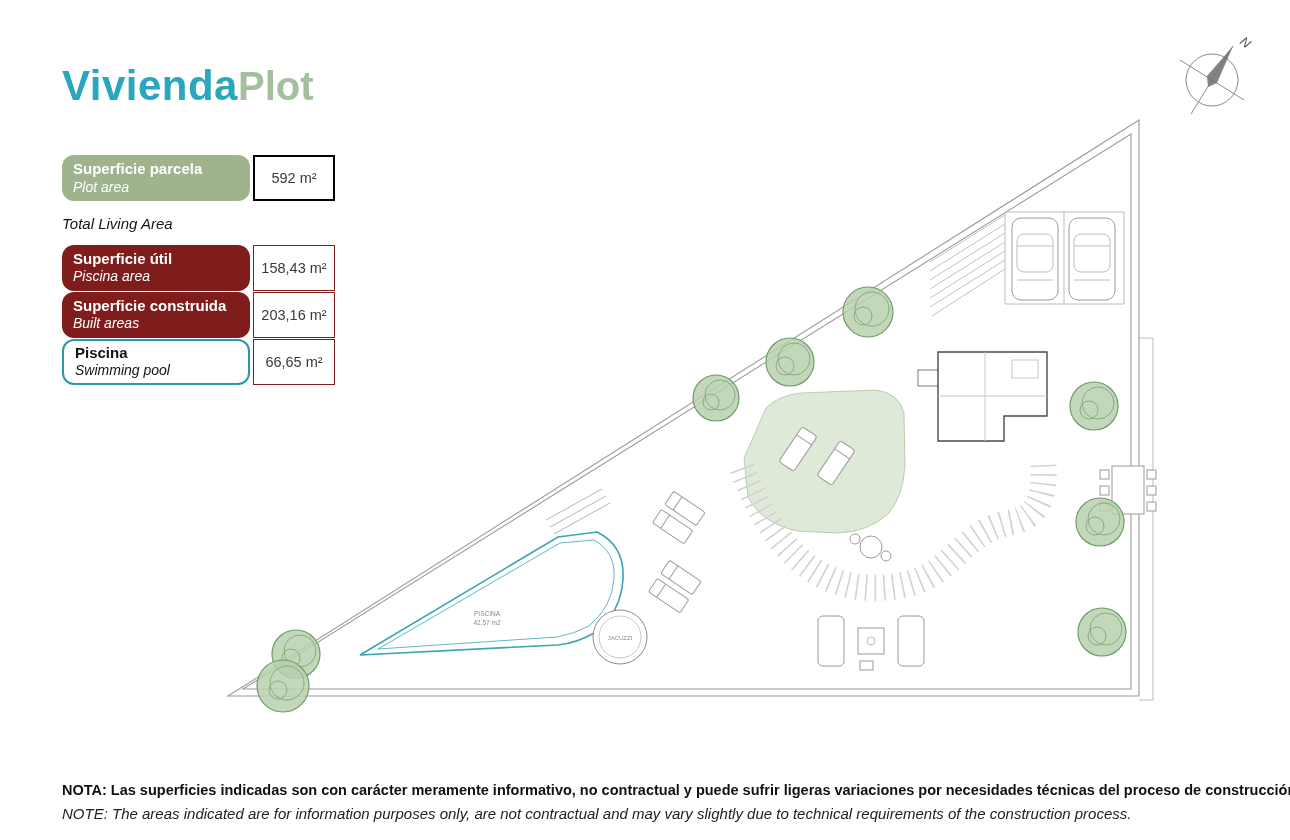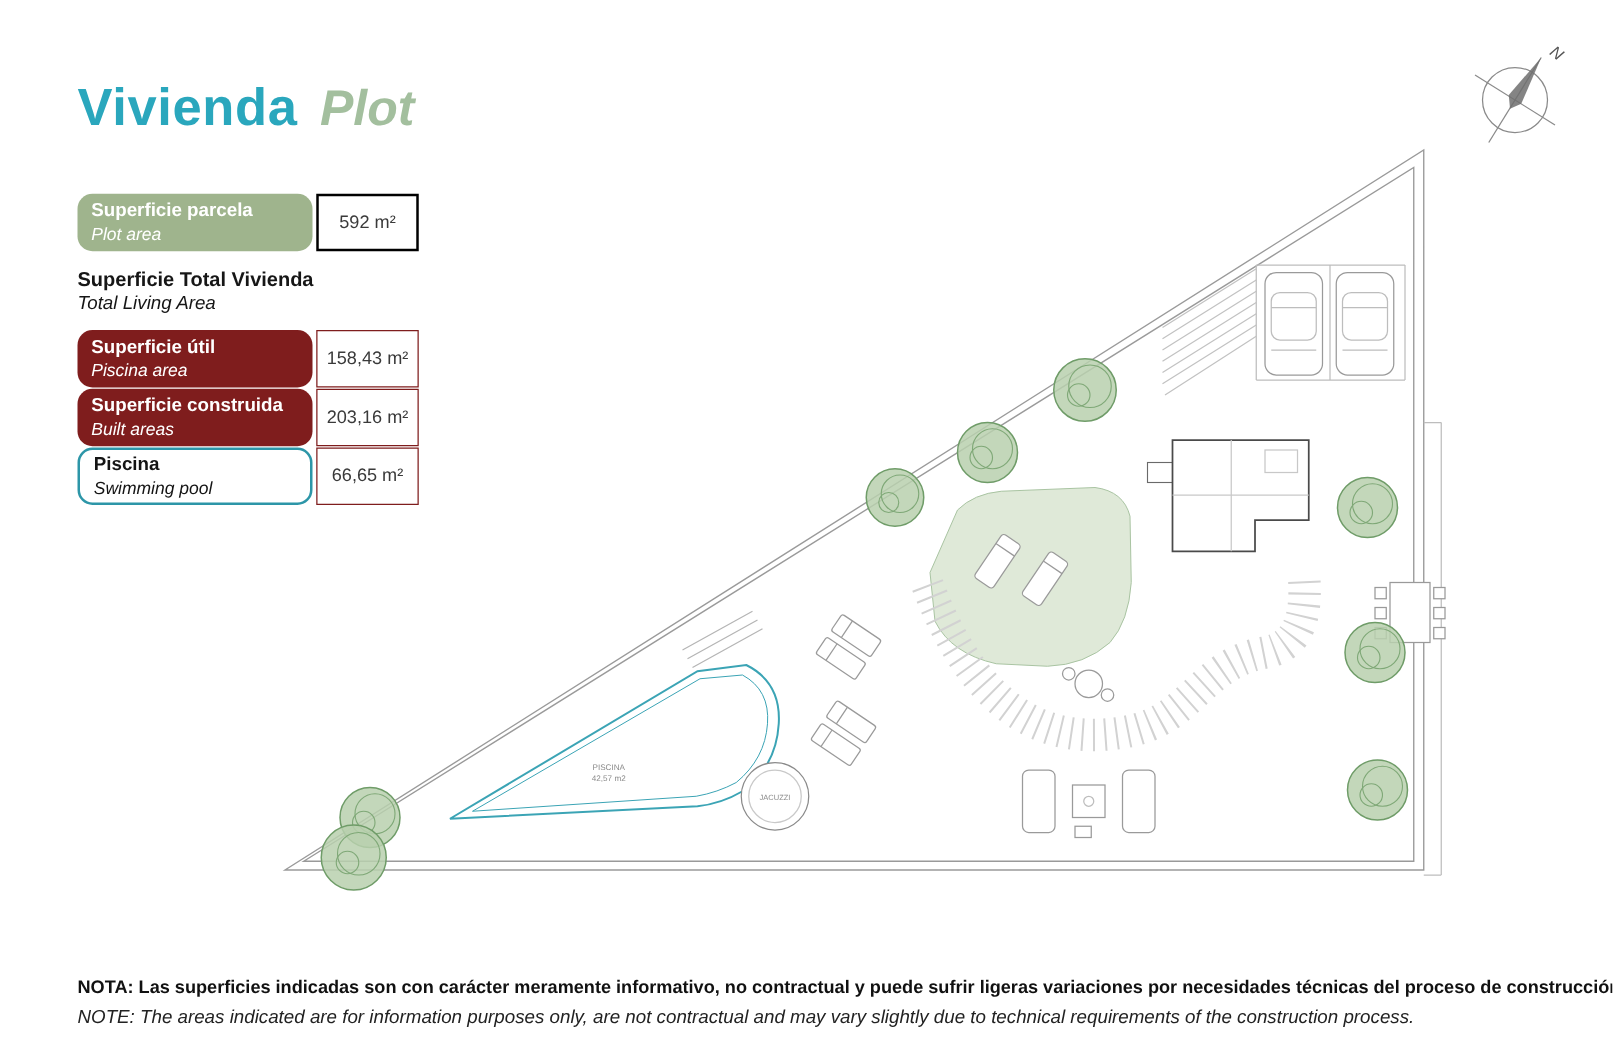--- a/index.html
+++ b/index.html
@@ -3,21 +3,21 @@
 <meta charset="utf-8">
 <style>
   html,body{margin:0;padding:0;background:#fff;}
   .page{
     position:relative;width:1290px;height:840px;background:#ffffff;
     font-family:"Liberation Sans",sans-serif;overflow:hidden;
   }
   
   .title{position:absolute;left:62px;top:62px;display:flex;align-items:baseline;}
   .title .main{font-size:42px;font-weight:bold;color:#2AA7BD;letter-spacing:.5px;}
-  .title .alt{font-size:40px;font-weight:bold;font-style:italic;color:#A3BF9E;margin-left:18px;}
+  .title .alt{font-size:40px;font-weight:bold;color:#A3BF9E;}
   
   .areas{position:absolute;left:62px;top:155px;width:274px;}
   .row{display:flex;margin-bottom:1px;}
   .cell-label{
     width:188px;height:46px;box-sizing:border-box;padding:5px 11px;
     display:flex;flex-direction:column;justify-content:center;border-radius:12px;
   }
   .cell-label .es{font-weight:bold;font-size:15px;line-height:1.25;}
   .cell-label .en{font-style:italic;font-size:14px;line-height:1.25;}
   .green{background:#9FB48D;color:#ffffff;}
@@ -64,21 +64,20 @@
 
     <div class="row">
       <div class="cell-label green">
         <span class="es">Superficie parcela</span>
         <span class="en">Plot area</span>
       </div>
       <div class="cell-value bdr-green">592 m²</div>
     </div>
 
     <div class="heading">
-      <div class="es">Superficie Total Vivienda</div>
       <div class="en">Total Living Area</div>
     </div>
 
     <div class="row">
       <div class="cell-label teal">
         <span class="es">Superficie útil</span>
         <span class="en">Piscina area</span>
       </div>
       <div class="cell-value bdr-teal">158,43 m²</div>
     </div>

